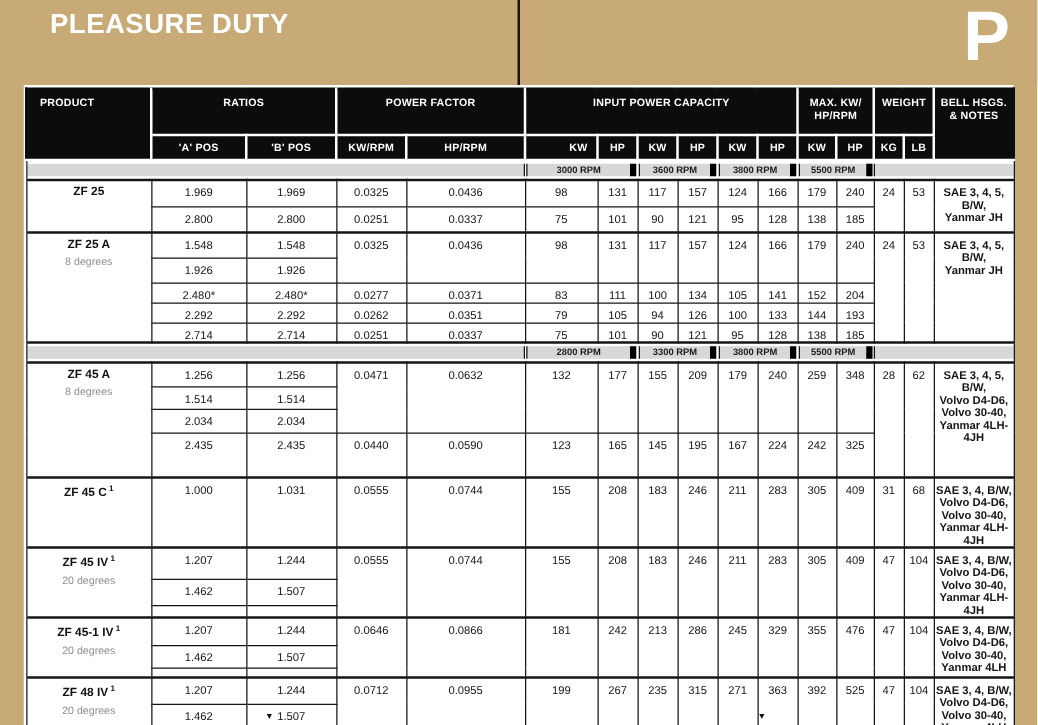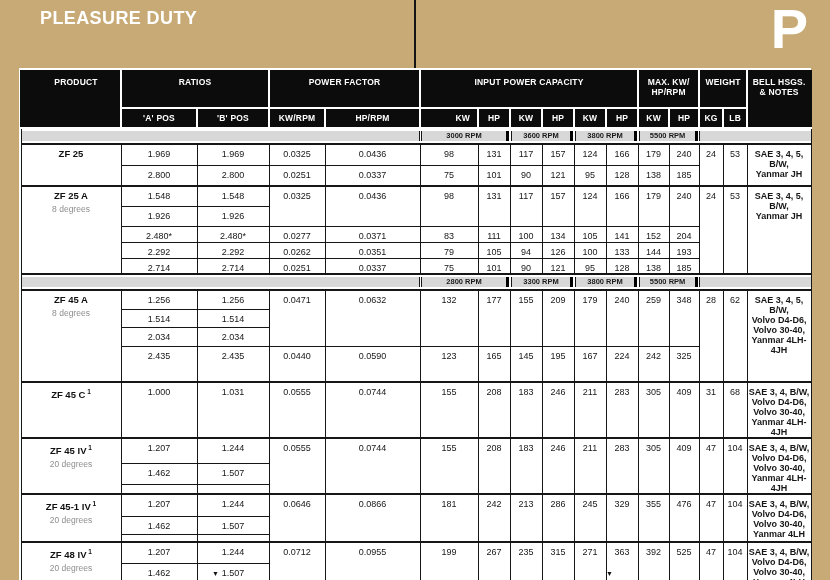--- a/index.html
+++ b/index.html
@@ -8,56 +8,56 @@
     font-family:"Liberation Sans", sans-serif; overflow:hidden;
     margin:0 auto;
   }
   
   .top-header { position:absolute; left:0; top:0; width:830px; height:68px; background:#c8aa76; }
   .side-strip { position:absolute; top:0; width:19px; height:580px; background:#c8aa76; }
   .side-strip.left { left:0; }
   .side-strip.right { right:0; }
   .header-divider { position:absolute; left:414px; top:0; width:2px; height:68px; background:#141414; }
   .page-title { position:absolute; left:40px; top:7px; color:#ffffff; font-weight:bold;
-                font-size:18px; line-height:23px; letter-spacing:0.4px; }
+                font-size:22px; line-height:23px; letter-spacing:0.4px; }
   .tab-letter { position:absolute; right:22px; top:-2px; color:#ffffff; font-weight:bold;
                 font-size:56px; line-height:62px; }
 
   
   table.spec { position:absolute; left:20px; top:70px; width:790px;
                border-collapse:collapse; table-layout:fixed;
                border-left:1px solid #161616; border-right:1px solid #161616;
                border-bottom:3px solid #161616; }
   thead th { background:#0c0c0c; color:#ffffff; border:2px solid #ffffff;
              font-size:8.5px; font-weight:bold; text-align:center;
              vertical-align:top; padding:5px 0 0 0; line-height:10px; letter-spacing:0.2px; }
   tr.h1 th { height:30px; border-top-color:#0c0c0c; }
   tr.h1 th:first-child, tr.h2 th:first-child { border-left-color:#0c0c0c; }
   tr.h1 th:last-child, tr.h2 th:last-child { border-right-color:#0c0c0c; }
-  th.th-product { text-align:center; padding-left:10px; }
+  th.th-product { text-align:left; padding-left:10px; }
   tr.h2 th { height:18px; vertical-align:middle; padding-top:0; }
   th.kw1, td.kw1 { text-align:right; padding-right:7px; }
 
   tbody.product { border-top:2px solid #161616; border-bottom:2px solid #161616; }
   tbody.product td { border:1px solid #161616; font-size:9px; color:#161616;
                      text-align:center; vertical-align:top; padding:4px 0 0 0;
                      line-height:10px; }
   td.product-cell { text-align:left; padding:4px 0 0 5px; }
   .product-name { font-weight:bold; font-size:9.5px; color:#111; }
   .product-name sup { font-size:6.5px; }
   .product-angle { color:#8e8e8e; font-size:8.5px; margin-top:3px; }
   td.notes-cell { text-align:left; font-size:6.5px; line-height:8px;
                   padding:4px 1px 0 4px; font-weight:bold; color:#222; letter-spacing:0; }
 
   
   tr.band td { border:none; background:#ffffff; padding:0; }
   .band-fill { height:10px; margin:2px 0; background:#d8d8d8;
                font-size:7.5px; font-weight:bold; color:#1a1a1a;
                line-height:10px; text-align:center; }
-  td.band-pair .band-fill { border-left:1px solid #161616; border-right:3px solid #000000; margin:2px 1px; }
+  td.band-pair .band-fill { border-left:1px solid #161616; border-right:5px solid #000000; margin:2px 1px; }
   td.band-left .band-fill { border-right:1px solid #161616; }
   td.band-right .band-fill { border-left:1px solid #161616; }
 
   .tri { position:absolute; top:570px; font-size:7px; color:#111; line-height:7px; }
 </style>
 </head>
 <body>
 
 <div class="page">
 

